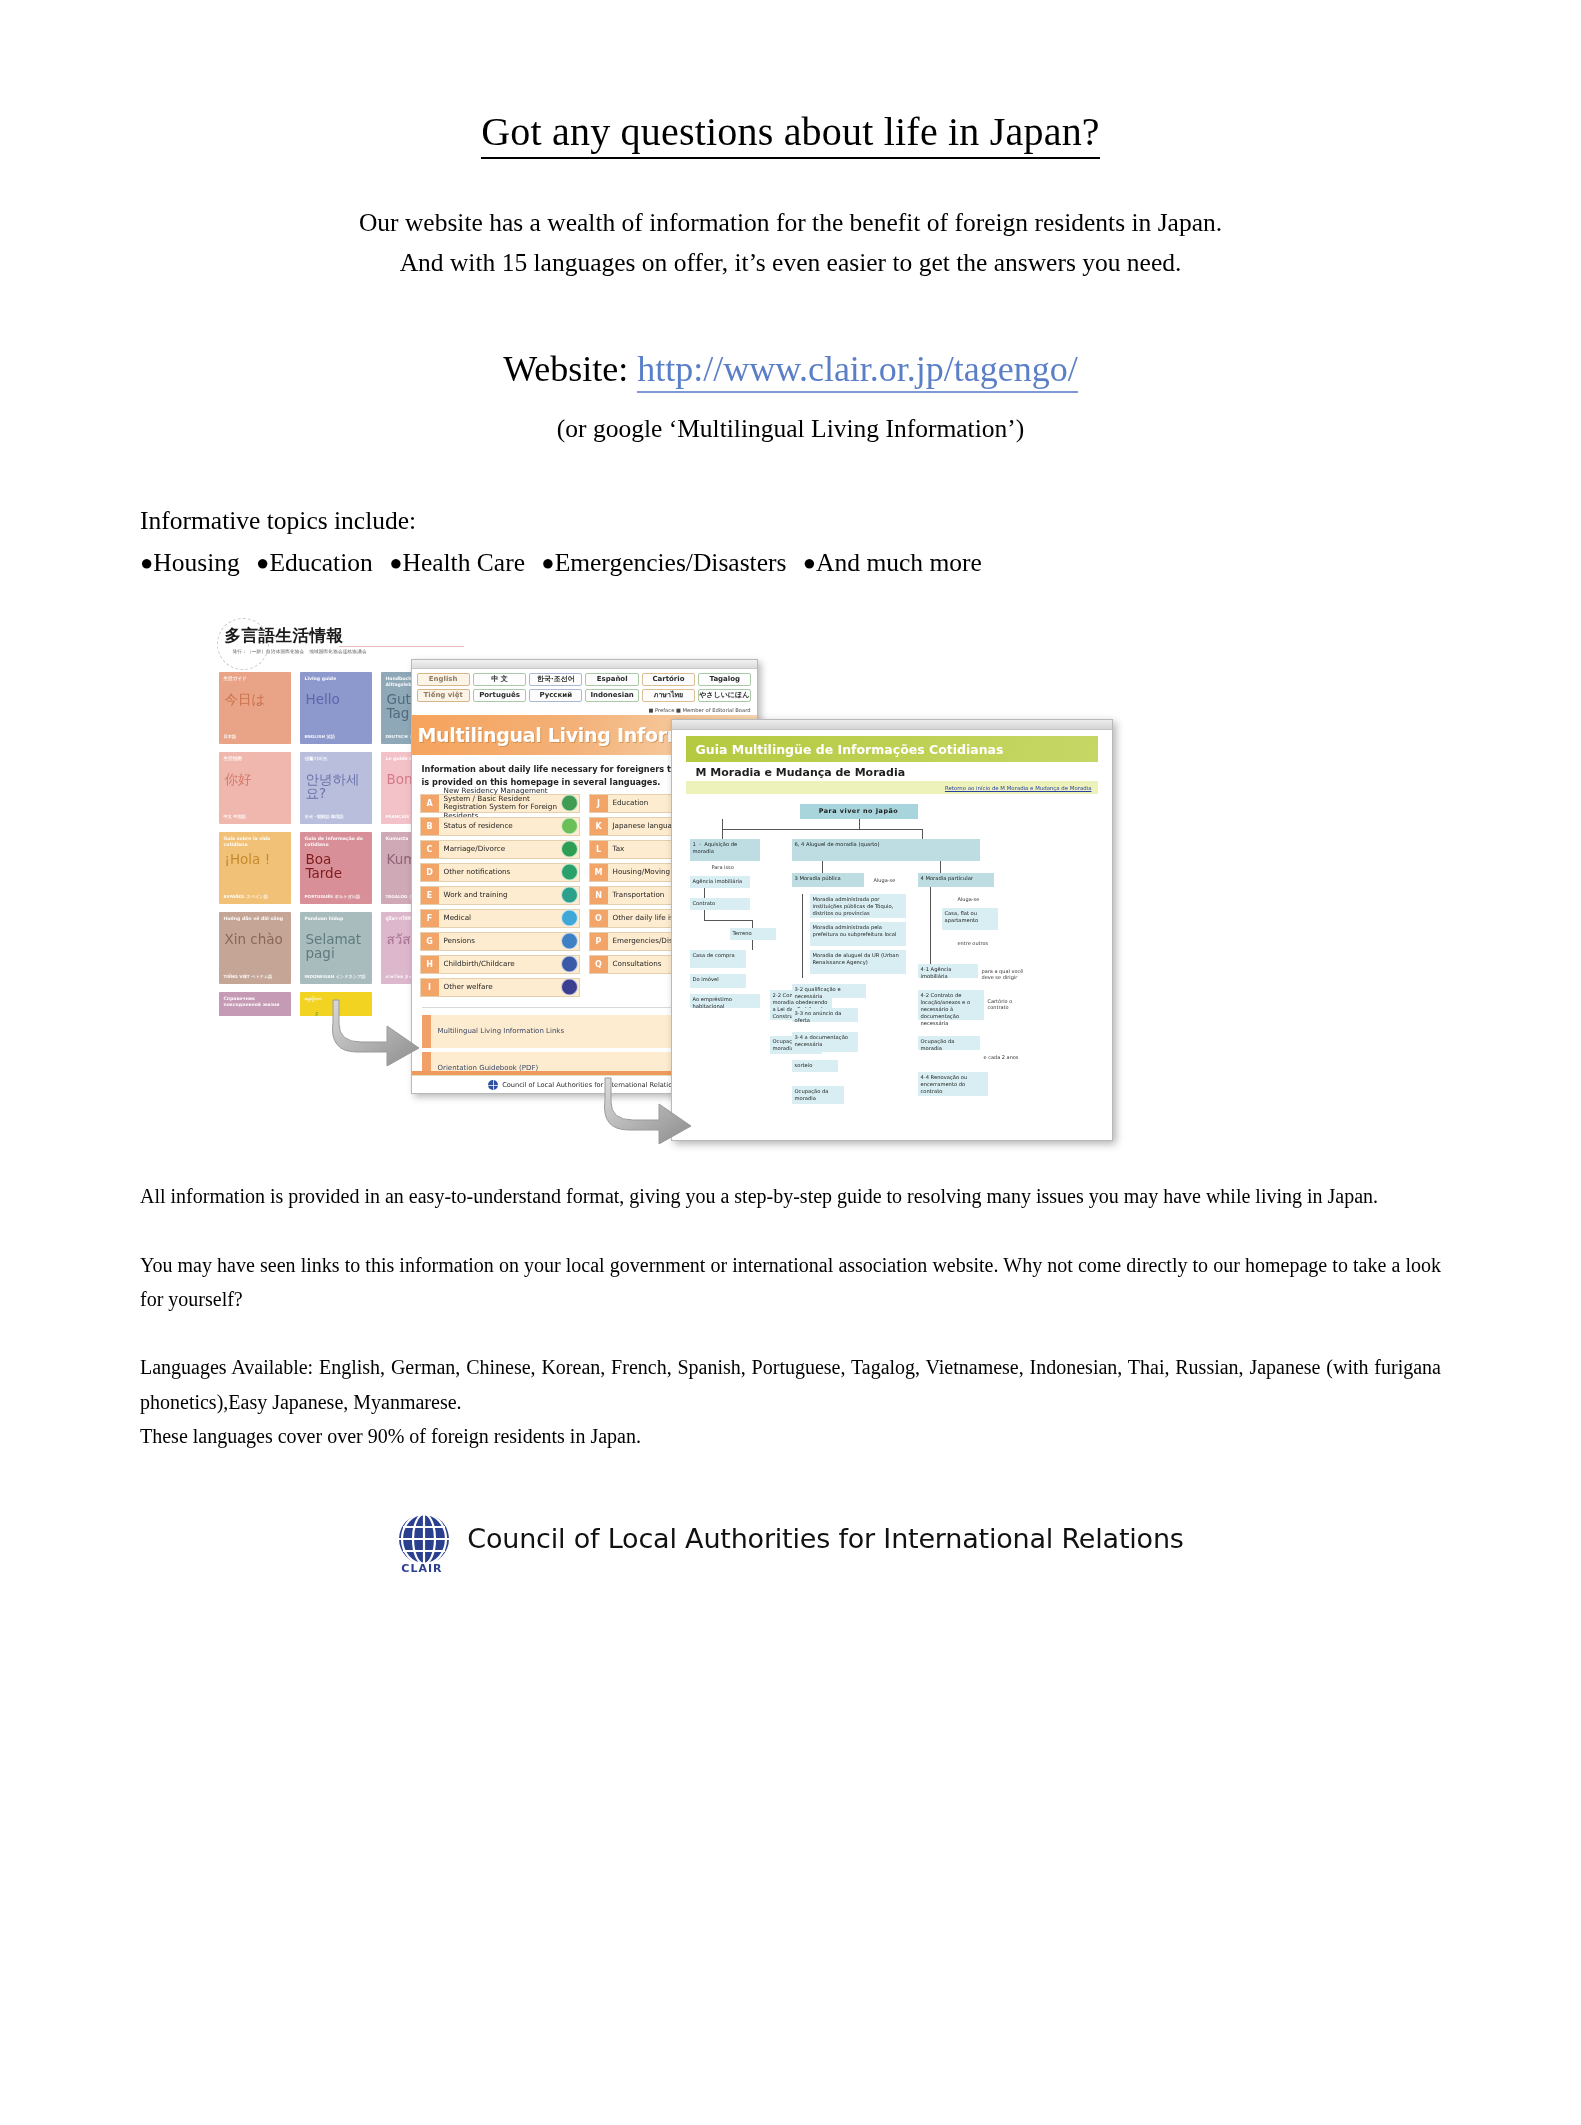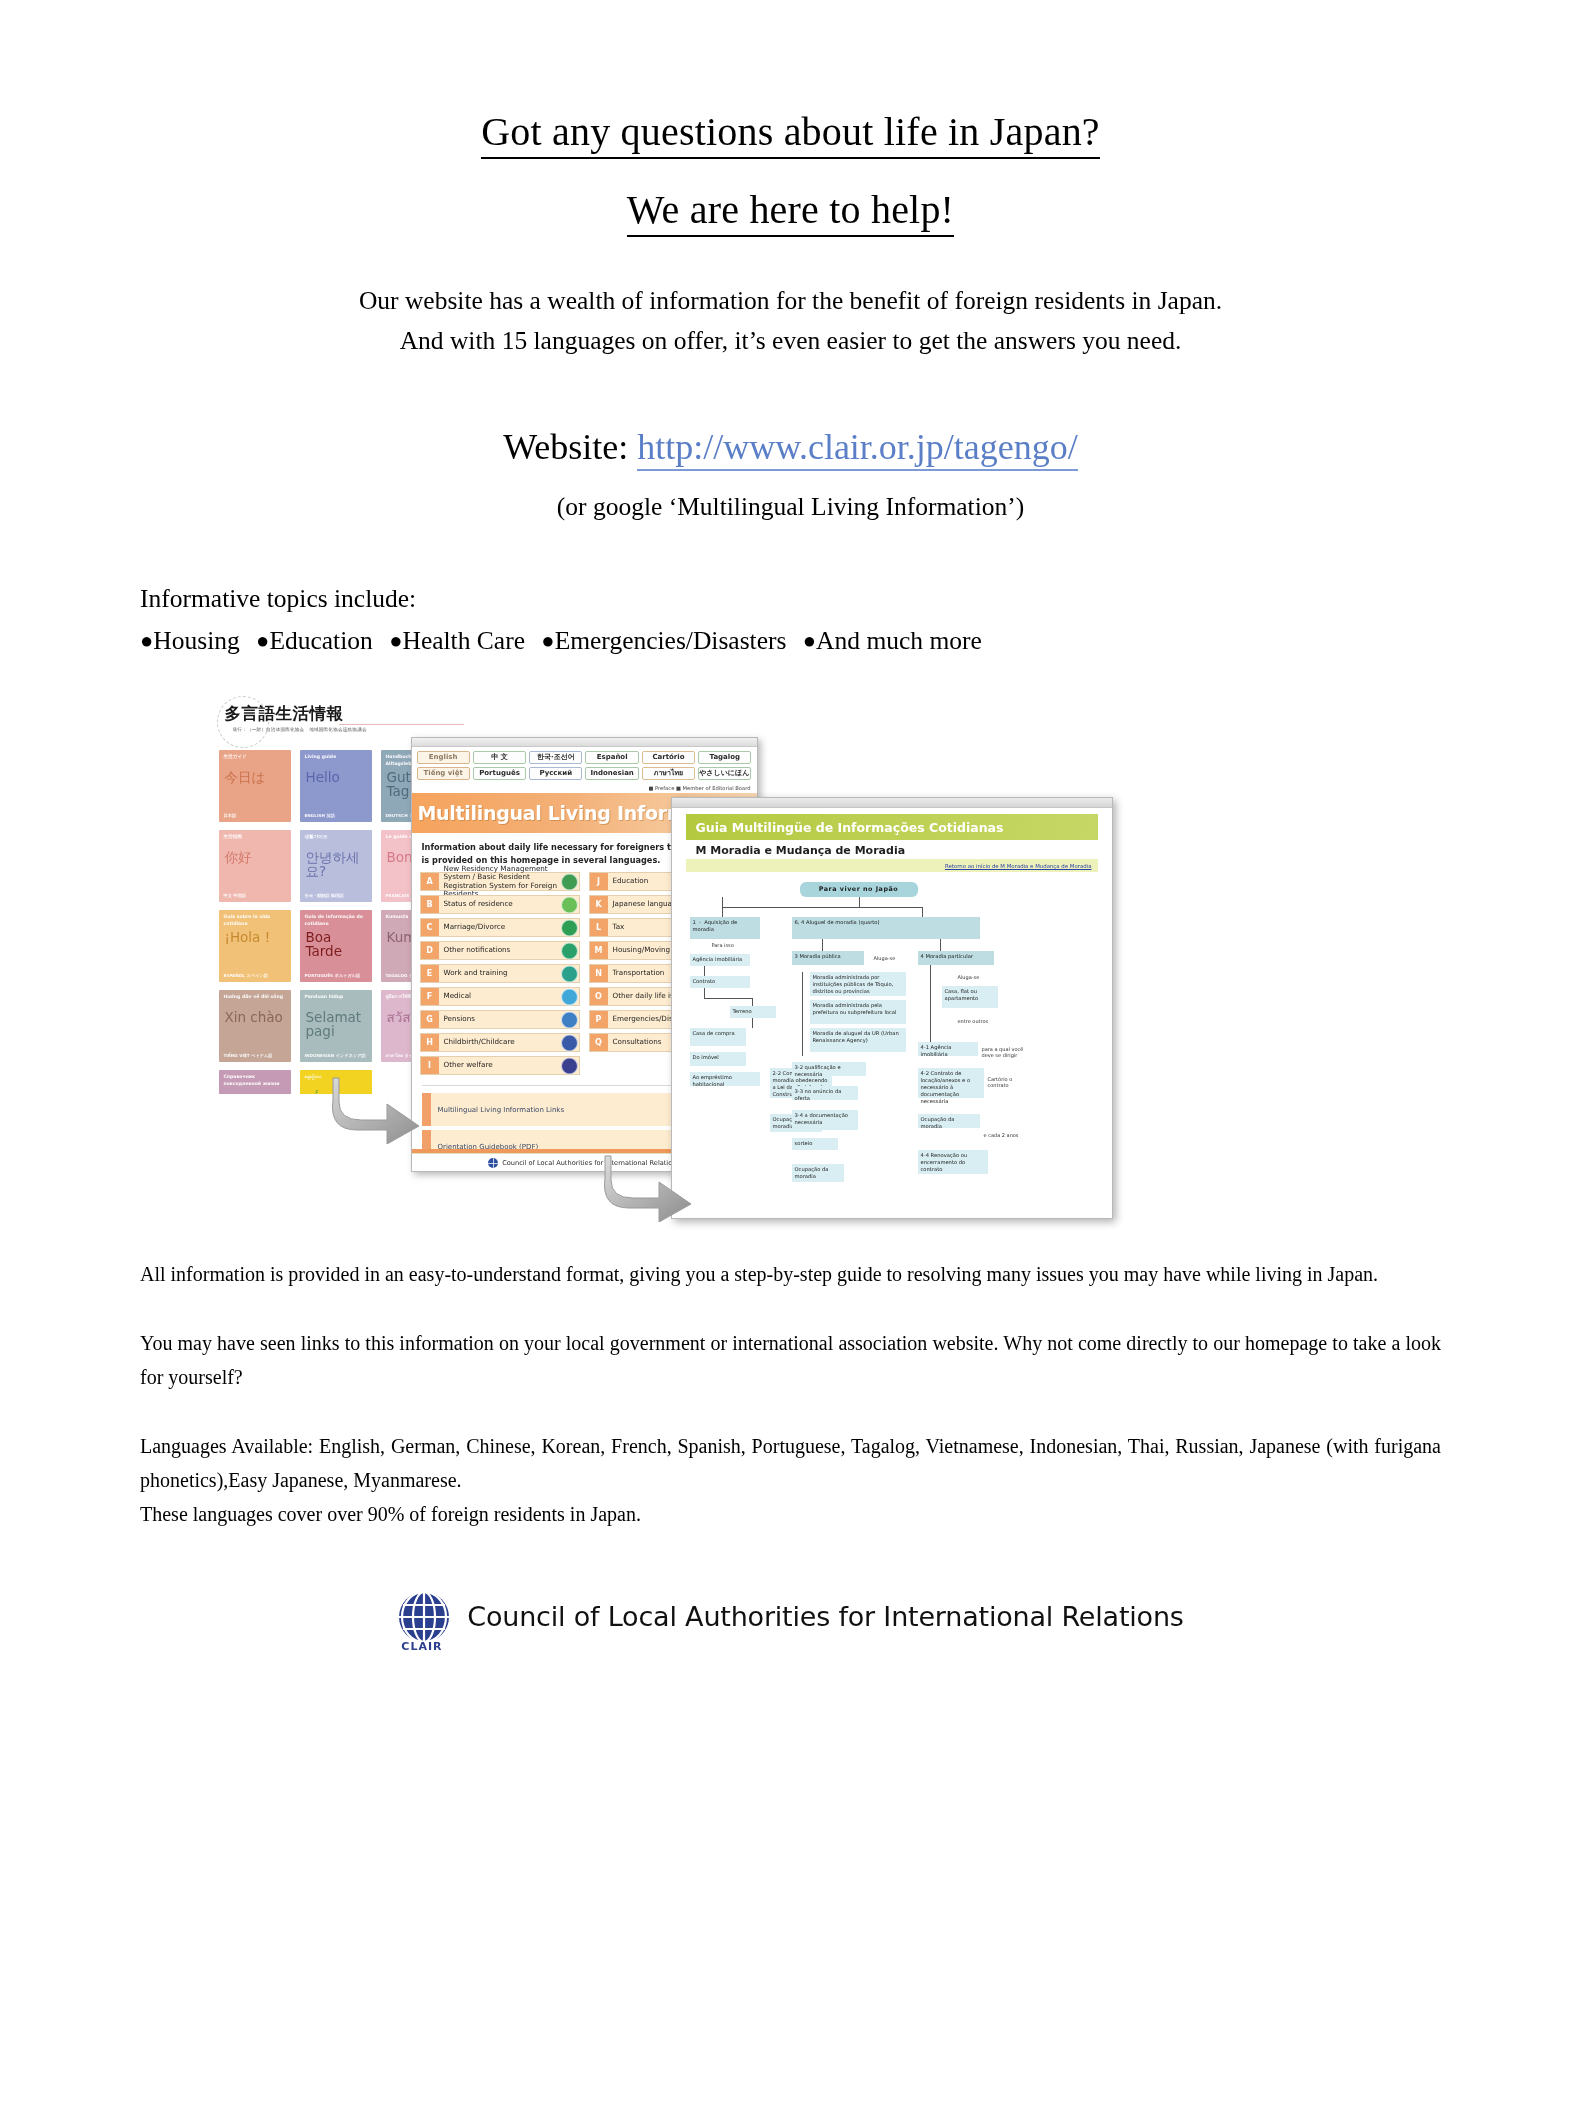--- a/index.html
+++ b/index.html
@@ -455,21 +455,20 @@
     position: absolute;
     background: #555;
   }
   .fbox.hdr {
     background: #a8d4dc;
     font-weight: bold;
     font-size: 6.4px;
     text-align: center;
     letter-spacing: 0.5px;
     padding-top: 3px;
-    border-radius: 6px;
   }
 
   
   .arrow {
     position: absolute;
     font-size: 0;
   }
   .arrow svg { display: block; }
 
   
@@ -516,23 +515,20 @@
   }
 </style>
 </head>
 <body>
 
 <div class="page">
 
   <div class="title-block">
     <div class="h1">
       <span class="u">Got any questions about life in Japan?</span>
-    </div>
-    <div class="h1 title-2">
-      <span class="u">We are here to help!</span>
     </div>
   </div>
 
   <div class="lede">
     <div>Our website has a wealth of information for the benefit of foreign residents in Japan.</div>
     <div>And with 15 languages on offer, it’s even easier to get the answers you need.</div>
   </div>
 
   <div class="website-line">
     <span class="website-label">Website:</span>

